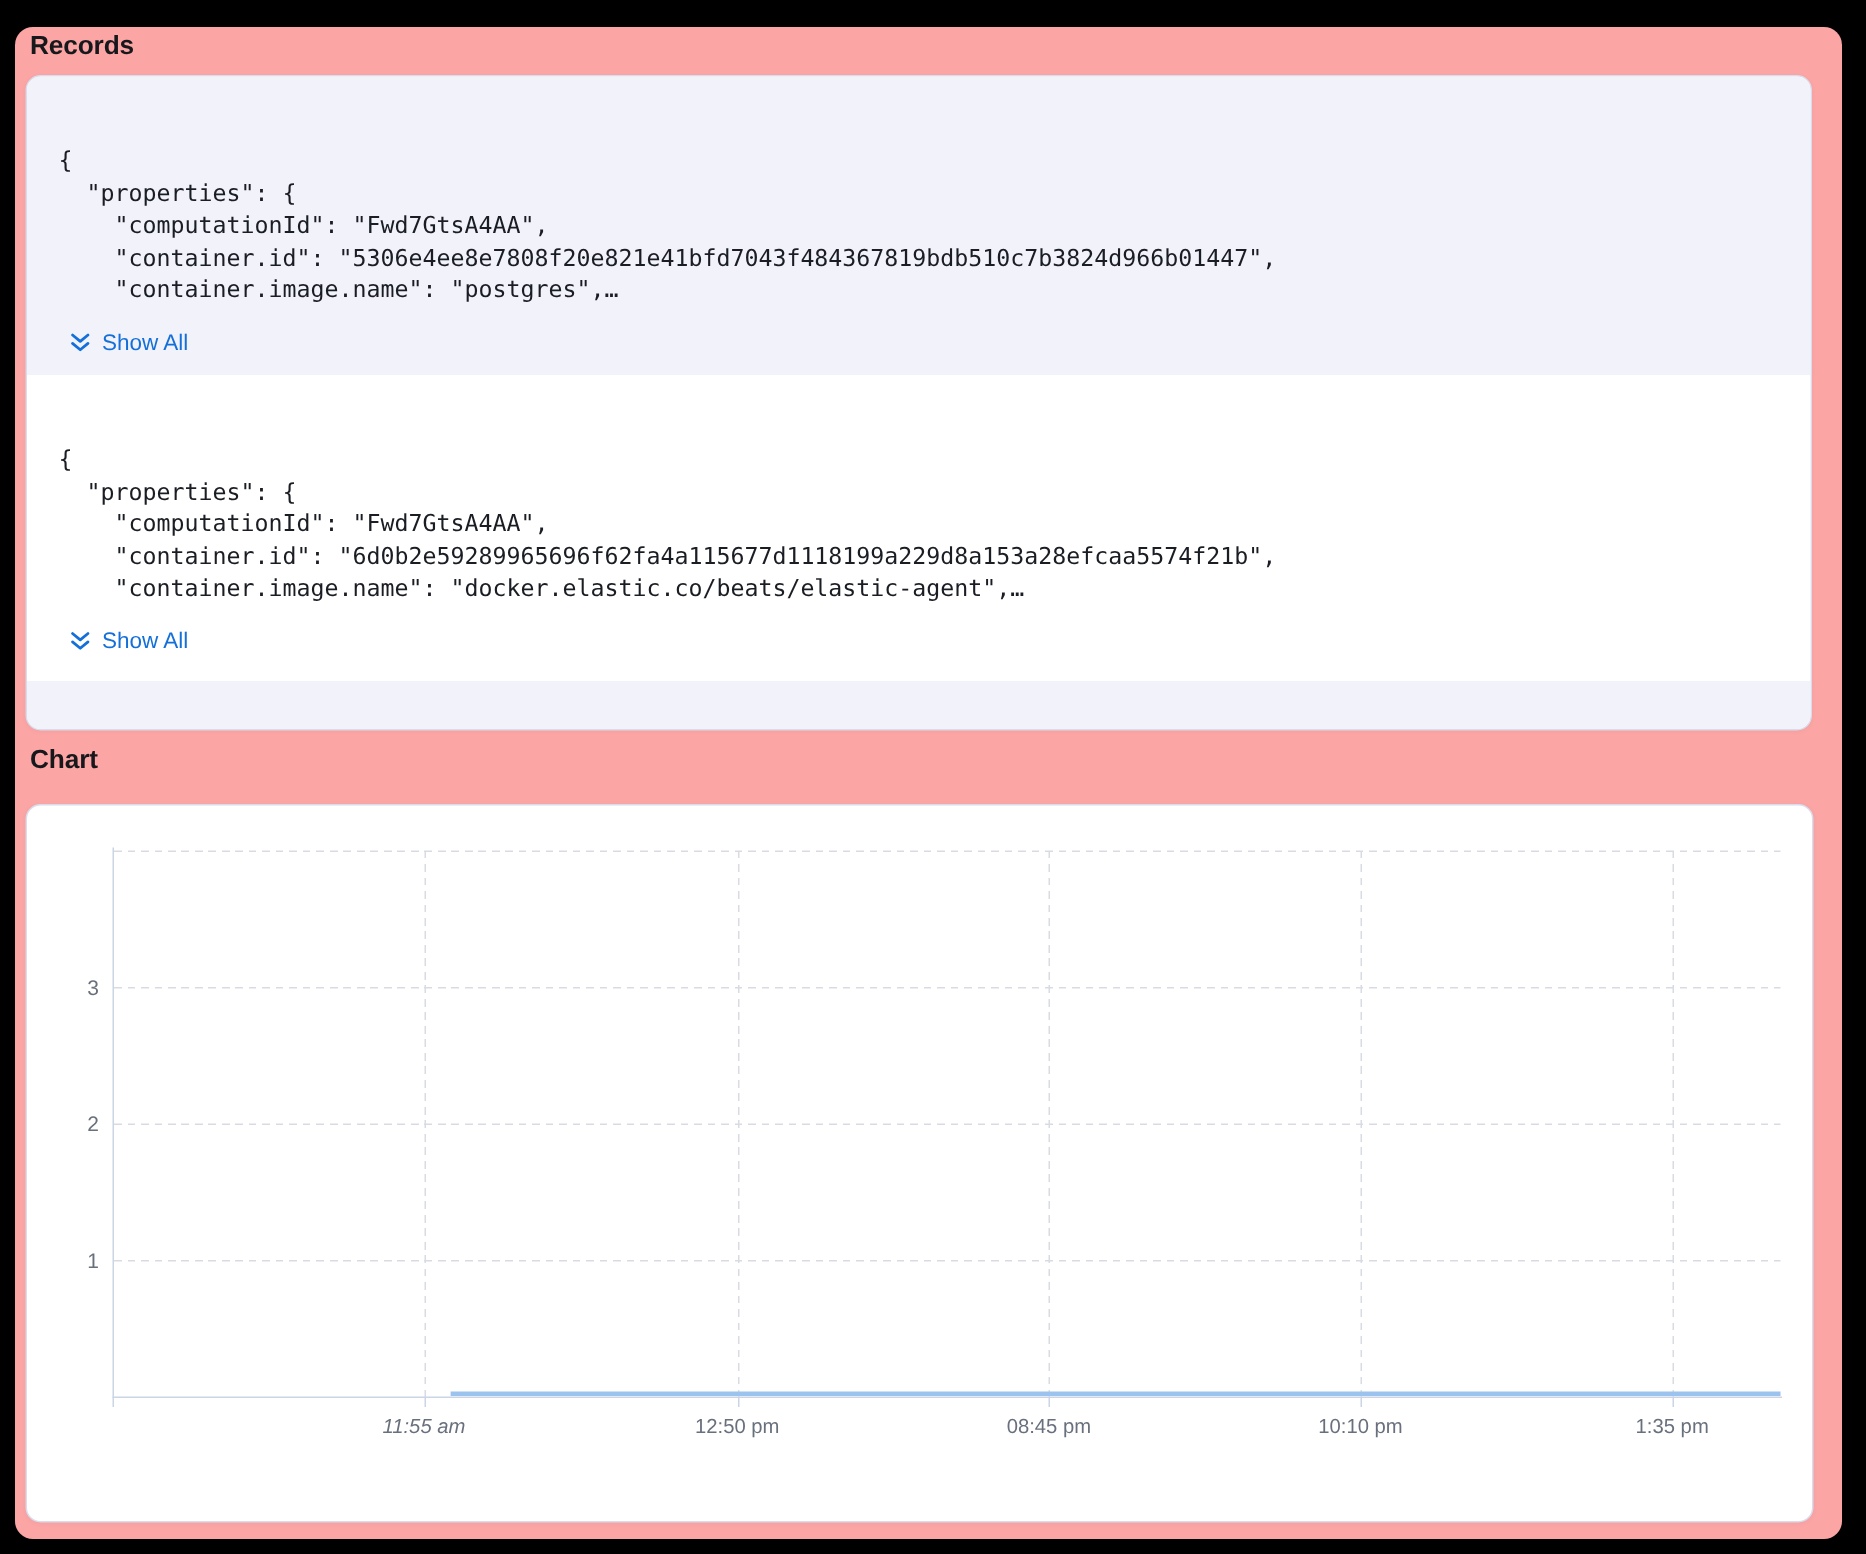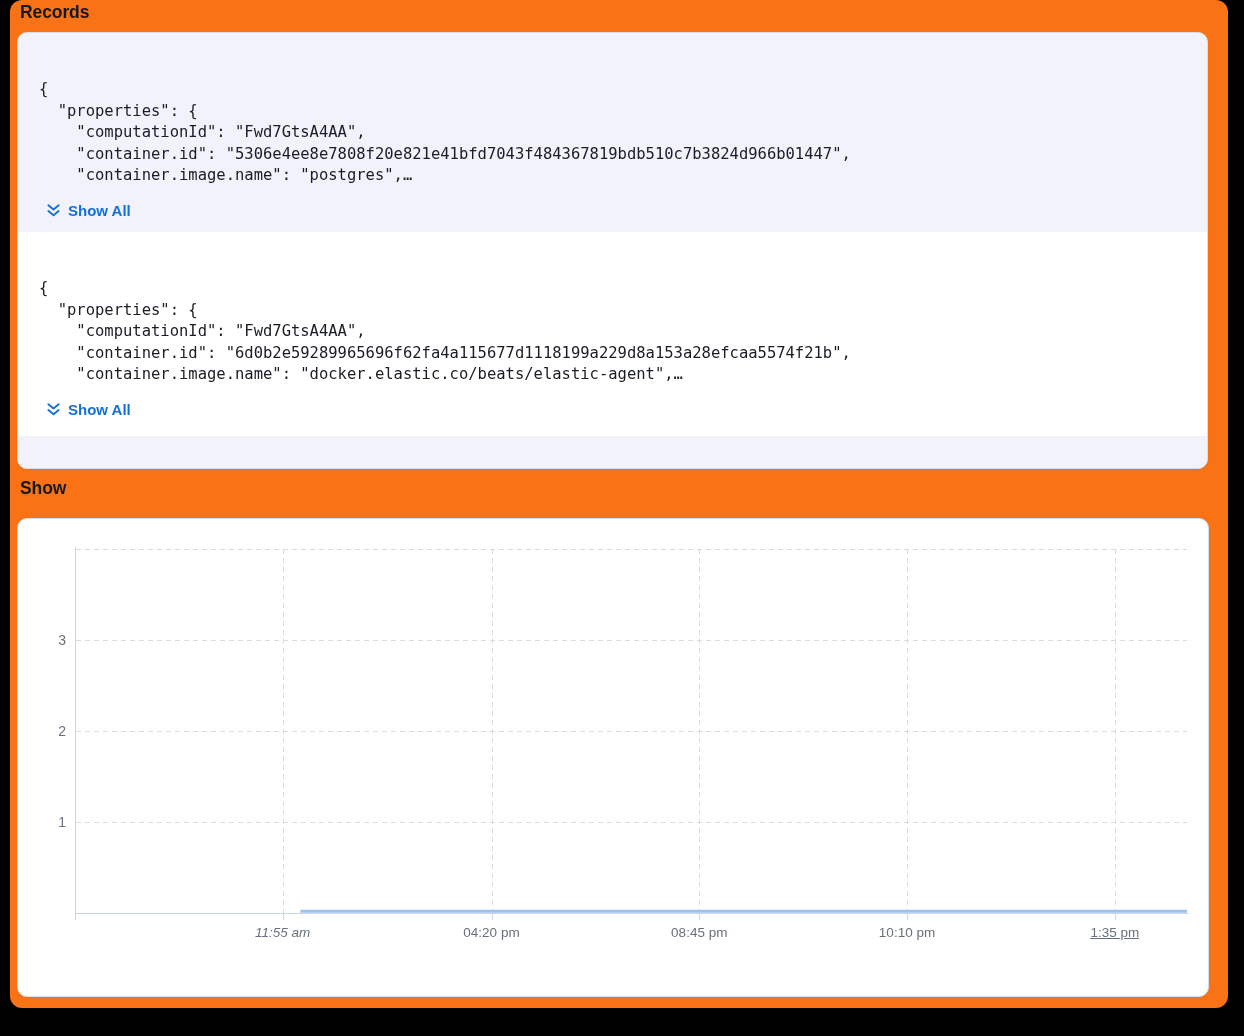--- a/index.html
+++ b/index.html
@@ -2,22 +2,22 @@
 <html><head>
 <meta charset="utf-8">
 <style>
   * { box-sizing: border-box; }
   html,body { margin:0; padding:0; }
   body {
     width:1244px; height:1036px; background:#000;
     font-family:"Liberation Sans", sans-serif; position:relative; overflow:hidden;
   }
   .window {
-    position:absolute; left:10px; top:0; width:1218px; height:1008px;
-    background:#f97316; border-radius:12px;
+    position:absolute; left:10px; top:18px; width:1218px; height:1008px;
+    background:#fca5a5; border-radius:12px;
   }
   .section-heading {
     position:absolute; left:10px; margin:0;
     font-size:17.5px; font-weight:700; color:#17181c; line-height:22px;
     letter-spacing:-0.1px;
   }
   .heading-records { top:1px; }
   .heading-chart { top:477px; }
 
   
@@ -32,21 +32,21 @@
   .record-row-partial { background:#f1f2fa; height:34px; width:100%; }
   .record-code {
     margin:0; padding:46px 18px 0 21px;
     font-family:"DejaVu Sans Mono", monospace;
     font-size:15.5px; line-height:21.5px; color:#1a1d23;
     white-space:pre; overflow:hidden;
   }
   .show-all {
     display:inline-flex; align-items:center; gap:7px;
     margin:13px 0 0 28px; cursor:pointer; text-decoration:none;
-    font-size:15px; line-height:22px; color:#1470d8; font-weight:700;
+    font-size:15px; line-height:22px; color:#1470d8; font-weight:400;
   }
   .show-all svg { display:block; }
 
   
   .chart-card {
     position:absolute; left:7px; top:518px; width:1192px; height:479px;
     background:#fff; border:1px solid #d9dcea; border-radius:10px;
     box-shadow:0 1px 3px rgba(50,60,90,0.05);
   }
   .plot { position:absolute; left:58px; top:30px; width:1111px; height:364px; }
@@ -106,46 +106,46 @@
             <path d="M2.5 2.5 L8 7 L13.5 2.5 M2.5 8.5 L8 13 L13.5 8.5" stroke="#1470d8" stroke-width="2" fill="none" stroke-linecap="round" stroke-linejoin="round"></path>
           </svg>
         </span>
         <span>Show All</span>
       </a>
     </div>
 
     <div class="record-row-partial"></div>
   </div>
 
-  <h2 class="section-heading heading-chart">Show</h2>
+  <h2 class="section-heading heading-chart">Chart</h2>
 
   <div class="chart-card">
     <div class="plot" id="plot">
         <div class="hgrid" style="top: 273px;"></div>
         <div class="hgrid" style="top: 182px;"></div>
         <div class="hgrid" style="top: 91px;"></div>
         <div class="hgrid" style="top: 0px;"></div>
         <div class="ylabel" style="top: 263px;">1</div>
         <div class="ylabel" style="top: 172px;">2</div>
         <div class="ylabel" style="top: 81px;">3</div>
         <div class="vgrid" style="left: 206.646px;"></div>
         <div class="xtick" style="left: 206.646px; top: 364px;"></div>
         <div class="xlabel" style="left: 146.646px; top: 375px; font-style: italic;">11:55 am</div>
         <div class="vgrid" style="left: 415.514px;"></div>
         <div class="xtick" style="left: 415.514px; top: 364px;"></div>
-        <div class="xlabel" style="left: 355.514px; top: 375px;">04:20 pm</div>
+        <div class="xlabel" style="left: 355.514px; top: 375px;">12:50 pm</div>
         <div class="vgrid" style="left: 623.271px;"></div>
         <div class="xtick" style="left: 623.271px; top: 364px;"></div>
         <div class="xlabel" style="left: 563.271px; top: 375px;">08:45 pm</div>
         <div class="vgrid" style="left: 831.028px;"></div>
         <div class="xtick" style="left: 831.028px; top: 364px;"></div>
         <div class="xlabel" style="left: 771.028px; top: 375px;">10:10 pm</div>
         <div class="vgrid" style="left: 1038.79px;"></div>
         <div class="xtick" style="left: 1038.79px; top: 364px;"></div>
-        <div class="xlabel" style="left: 978.785px; top: 375px; text-decoration: underline;">1:35 pm</div>
+        <div class="xlabel" style="left: 978.785px; top: 375px;">1:35 pm</div>
         <div class="yaxis"></div>
         <div class="xaxis" style="top: 364px;"></div>
         <svg width="1111" height="364" style="position: absolute; left: 0px; top: 0px; overflow: visible;">
           <polyline points="224.42200000000003,362.18 1111,362.18" fill="none" stroke="#9cc2ee" stroke-width="3" stroke-linecap="butt"></polyline>
         </svg>
       </div>
   </div>
 
 </div>
 

